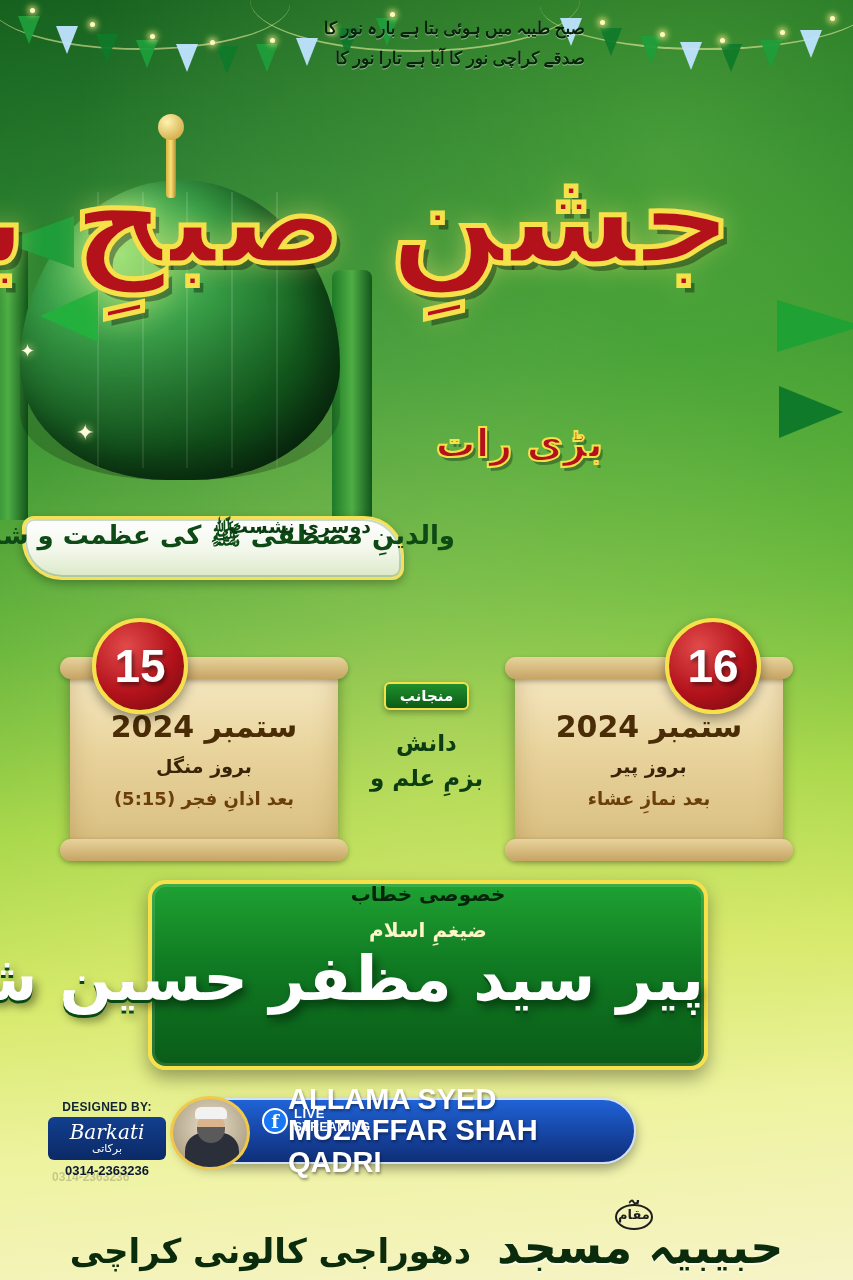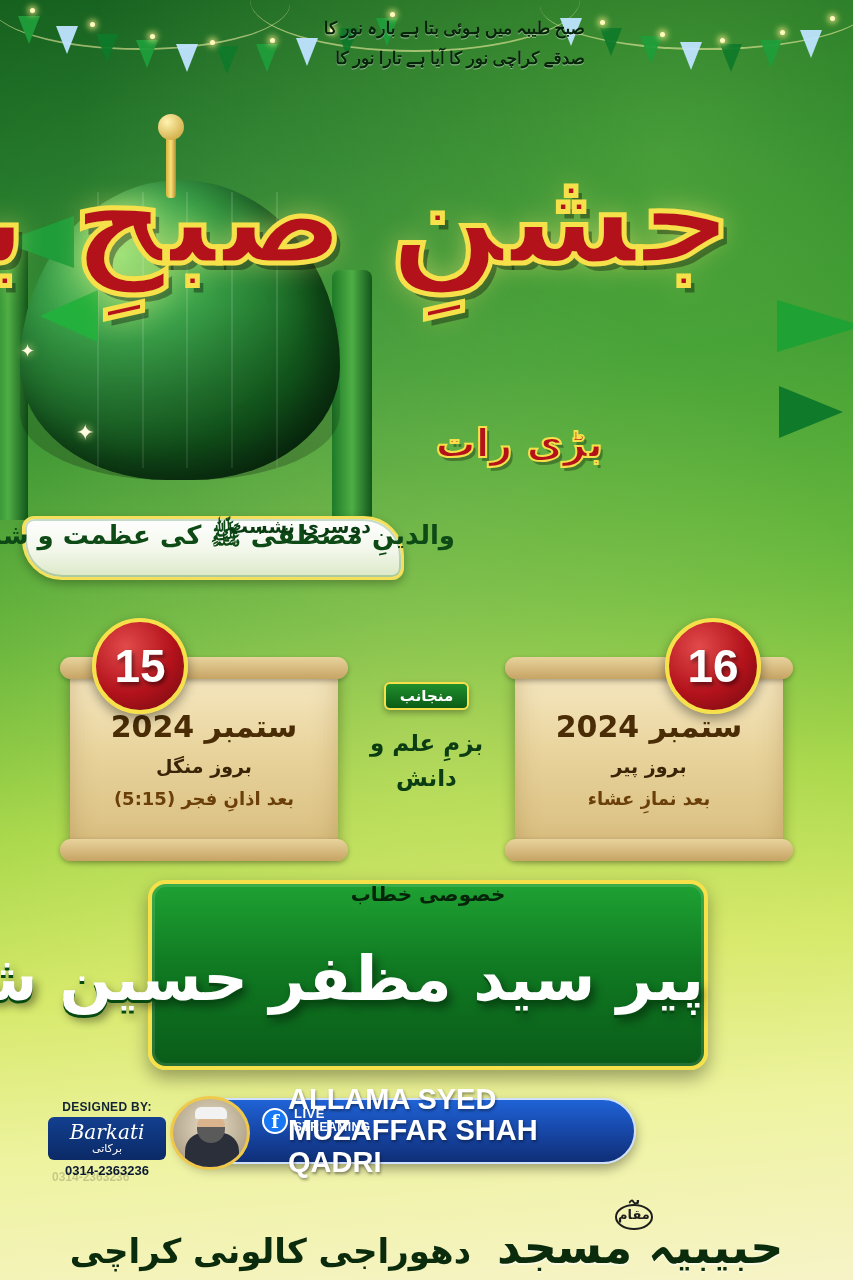--- a/index.html
+++ b/index.html
@@ -328,28 +328,29 @@
         <div class="s-date">ستمبر 2024</div>
         <div class="s-day">بروز منگل</div>
         <div class="s-time">بعد اذانِ فجر (5:15)</div>
       </div>
     </div>
     <div class="daybadge left">15</div>
 
     <div class="mid-note">
       <div class="mid-tag">منجانب</div>
       <div class="mid-lines">
+        <div>دانش</div>
         <div>بزمِ علم و</div>
-        <div>دانش</div>
       </div>
     </div>
   </div>
 
   <div class="speaker">
     <div class="sp-head">خصوصی خطاب</div>
+    <div class="sp-title">ضیغمِ اسلام</div>
     <div class="sp-name">پیر سید مظفر حسین شاہ قادری</div>
   </div>
 
   <div class="designer">
     <div class="dlabel">DESIGNED BY:</div>
     <div class="dbox">
       <div class="dname">Barkati</div>
       <div class="durdu">برکاتی</div>
     </div>
     <div class="dphone">0314-2363236</div>

